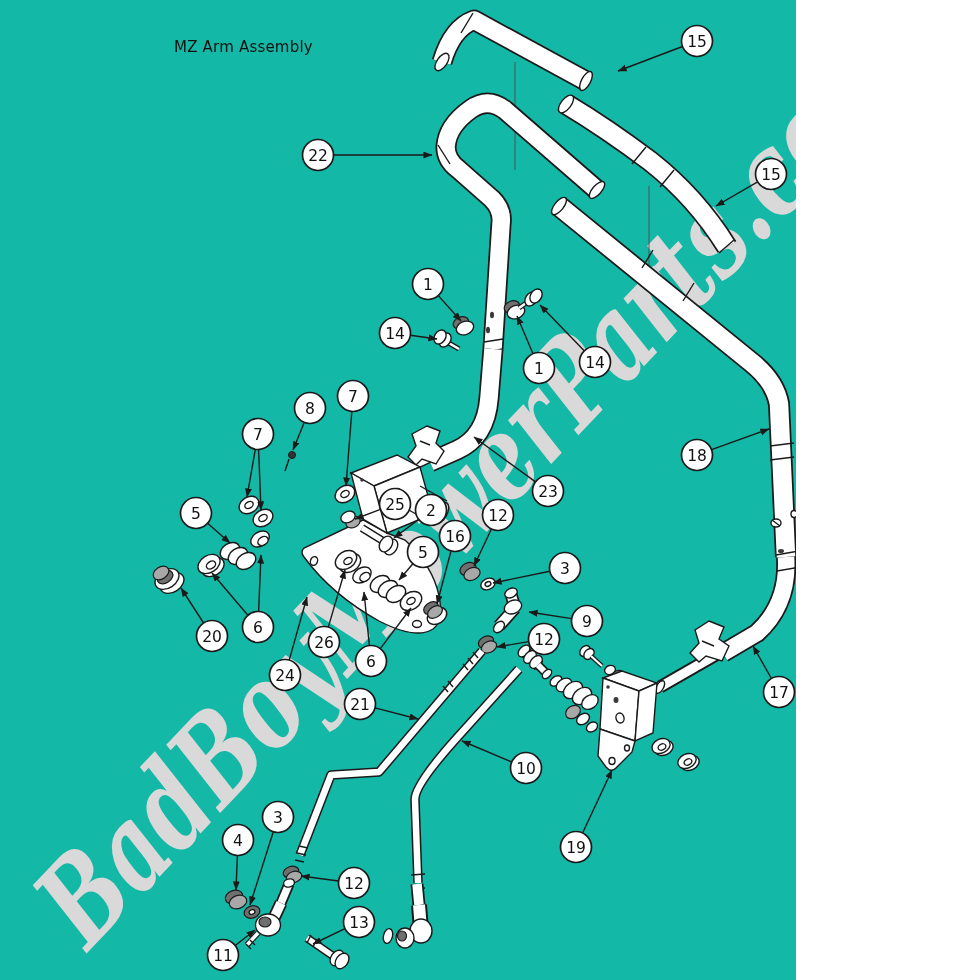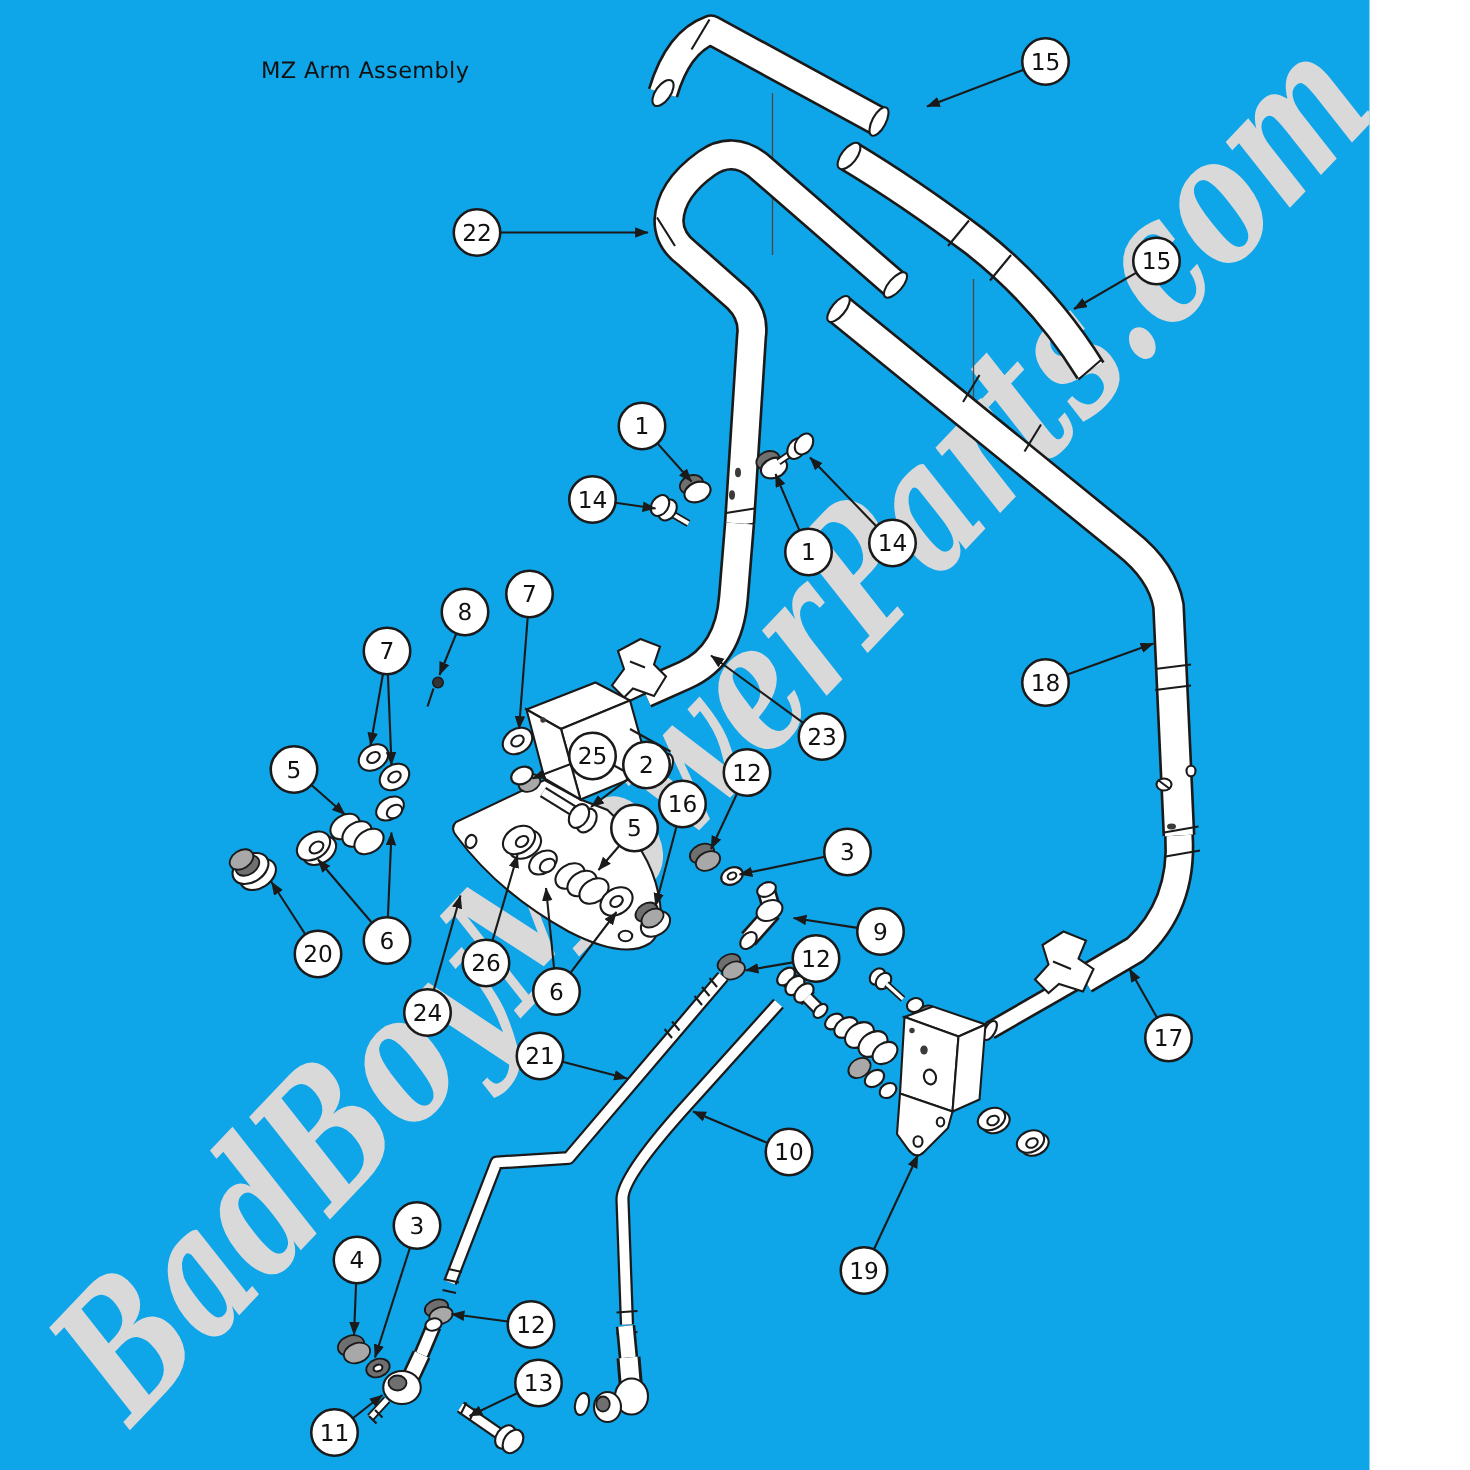--- a/index.html
+++ b/index.html
@@ -1,16 +1,16 @@
 <!DOCTYPE html>
 <html><head>
 <meta charset="utf-8">
 <style>
   html,body{margin:0;padding:0;background:#fff;}
-  .stage{position:relative;width:913px;height:980px;background:#0ea5e9;overflow:hidden;
+  .stage{position:relative;width:796px;height:980px;background:#14b8a6;overflow:hidden;
          font-family:"DejaVu Sans",sans-serif;}
   .diagram-title{position:absolute;left:174px;top:38px;font-size:15px;color:#111;
                  letter-spacing:0.2px;}
   svg{position:absolute;left:0;top:0;}
   .wm{font-family:"DejaVu Serif",serif;font-weight:bold;font-style:italic;
       font-size:118px;fill:#d9d9d9;}
   .tO{stroke:#1a1a1a;fill:none;stroke-linejoin:round;stroke-linecap:butt;}
   .tI{stroke:#ffffff;fill:none;stroke-linejoin:round;stroke-linecap:butt;}
   .ln{stroke:#1a1a1a;fill:none;stroke-width:1.4;}
   .thin{stroke:#4a4a4a;stroke-width:0.9;}

